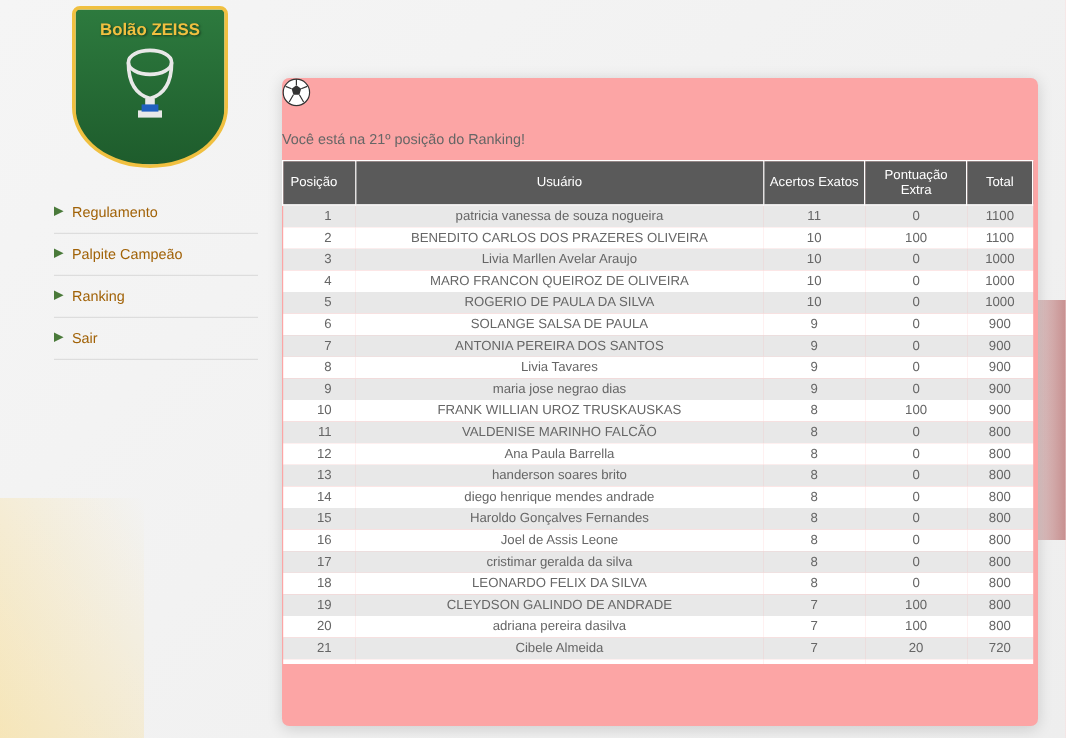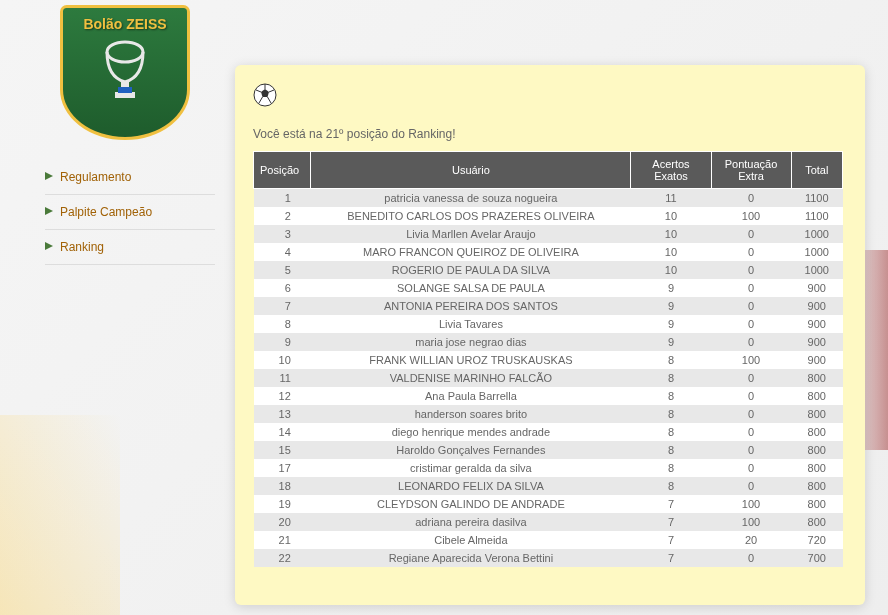--- a/index.html
+++ b/index.html
@@ -85,24 +85,23 @@
       border-left: 8px solid #4a7a3a;
       border-top: 4px solid transparent;
       border-bottom: 4px solid transparent;
     }
     .content-panel {
       position: absolute;
       top: 65px;
       left: 235px;
       width: 630px;
       height: 540px;
-      background: #fef9c3;
+      background: #fca5a5;
       border-radius: 6px;
       box-shadow: 0 2px 12px rgba(0,0,0,0.15);
-      padding: 18px;
     }
     .soccer-ball {
       width: 24px;
       height: 24px;
       margin-bottom: 20px;
     }
     .ranking-msg {
       color: #666;
       font-size: 12px;
       margin-bottom: 10px;
@@ -166,20 +165,21 @@
         <rect x="23" y="50" width="14" height="6" fill="#2060c0"></rect>
       </svg>
     </div>
   </div>
 </div>
 
 <div class="sidebar">
   <div class="menu-item"><span>Regulamento</span></div>
   <div class="menu-item"><span>Palpite Campeão</span></div>
   <div class="menu-item"><span>Ranking</span></div>
+  <div class="menu-item"><span>Sair</span></div>
 </div>
 
 <div class="content-panel">
   <div class="soccer-ball">
     <svg viewBox="0 0 24 24">
       <circle cx="12" cy="12" r="11" fill="#fff" stroke="#333" stroke-width="1"></circle>
       <polygon points="12,6 16,9 14.5,14 9.5,14 8,9" fill="#333"></polygon>
       <path d="M12 1 L12 6 M8 9 L3 7 M16 9 L21 7 M9.5 14 L6 20 M14.5 14 L18 20" stroke="#333" stroke-width="1" fill="none"></path>
     </svg>
   </div>
@@ -295,20 +295,27 @@
             <td>800</td>
           </tr>
           <tr>
             <td>15</td>
             <td>Haroldo Gonçalves Fernandes</td>
             <td>8</td>
             <td>0</td>
             <td>800</td>
           </tr>
           <tr>
+            <td>16</td>
+            <td>Joel de Assis Leone</td>
+            <td>8</td>
+            <td>0</td>
+            <td>800</td>
+          </tr>
+          <tr>
             <td>17</td>
             <td>cristimar geralda da silva</td>
             <td>8</td>
             <td>0</td>
             <td>800</td>
           </tr>
           <tr>
             <td>18</td>
             <td>LEONARDO FELIX DA SILVA</td>
             <td>8</td>

